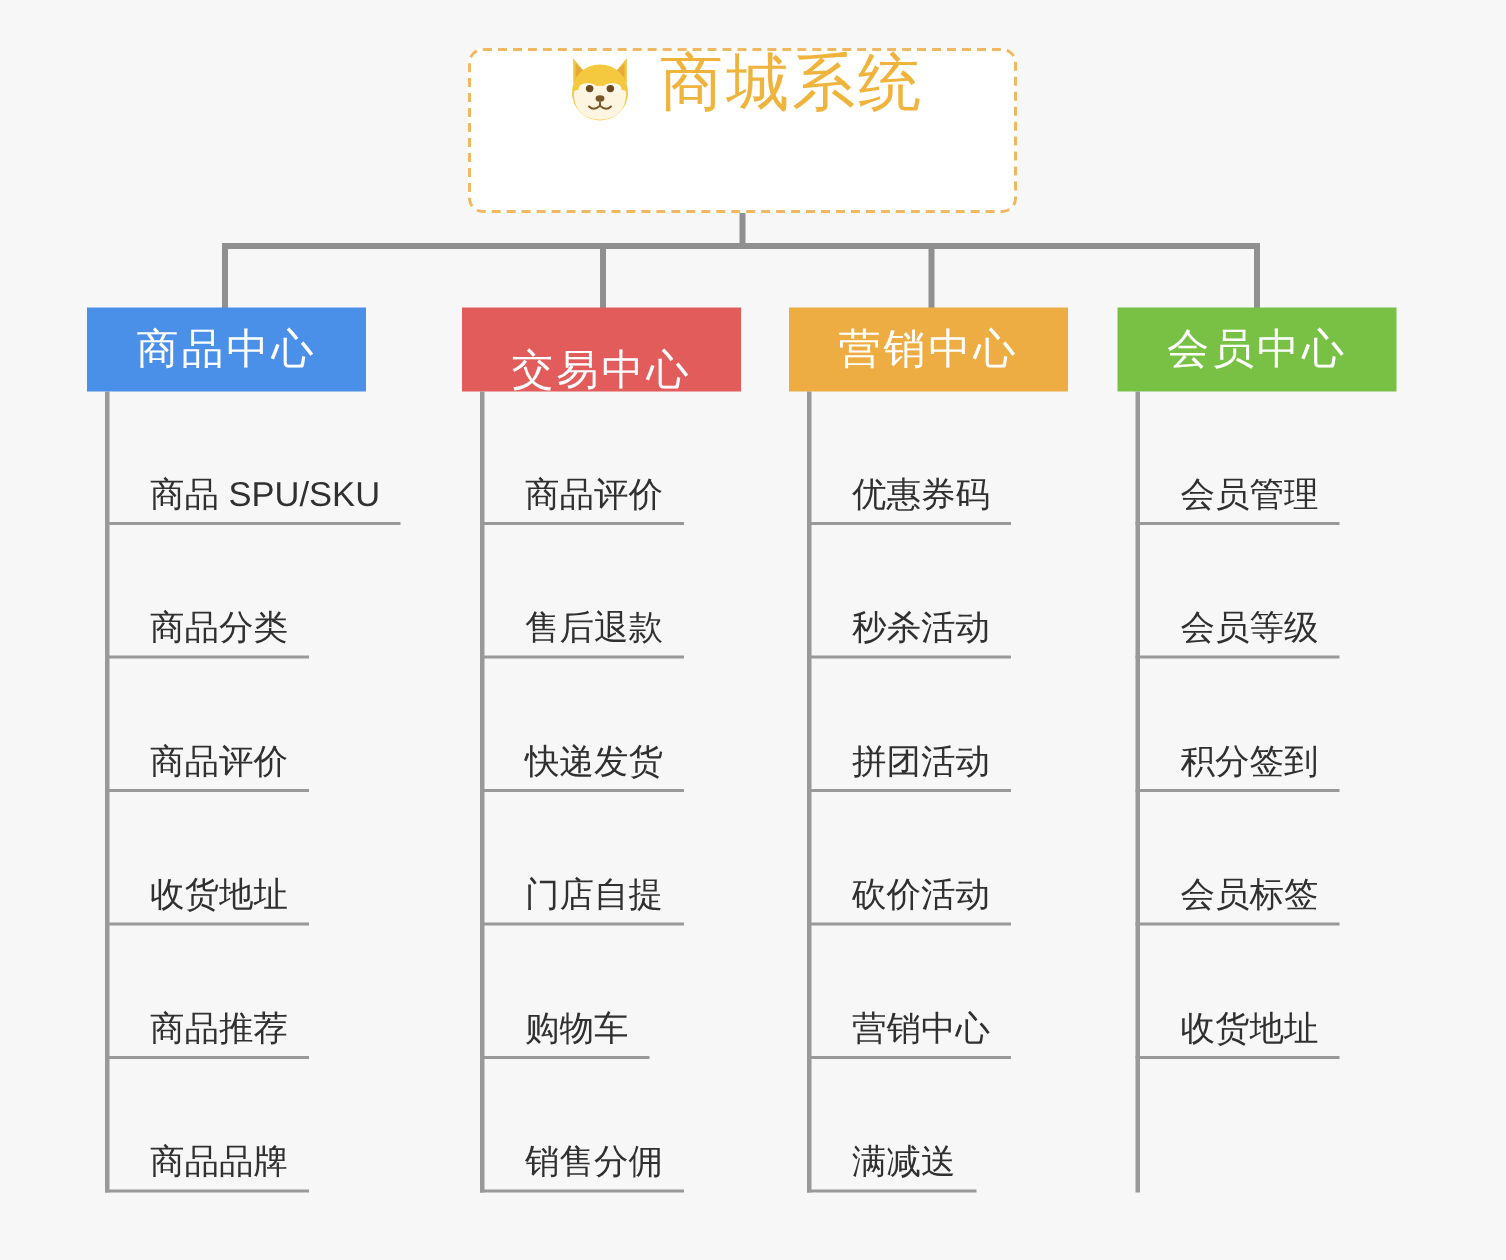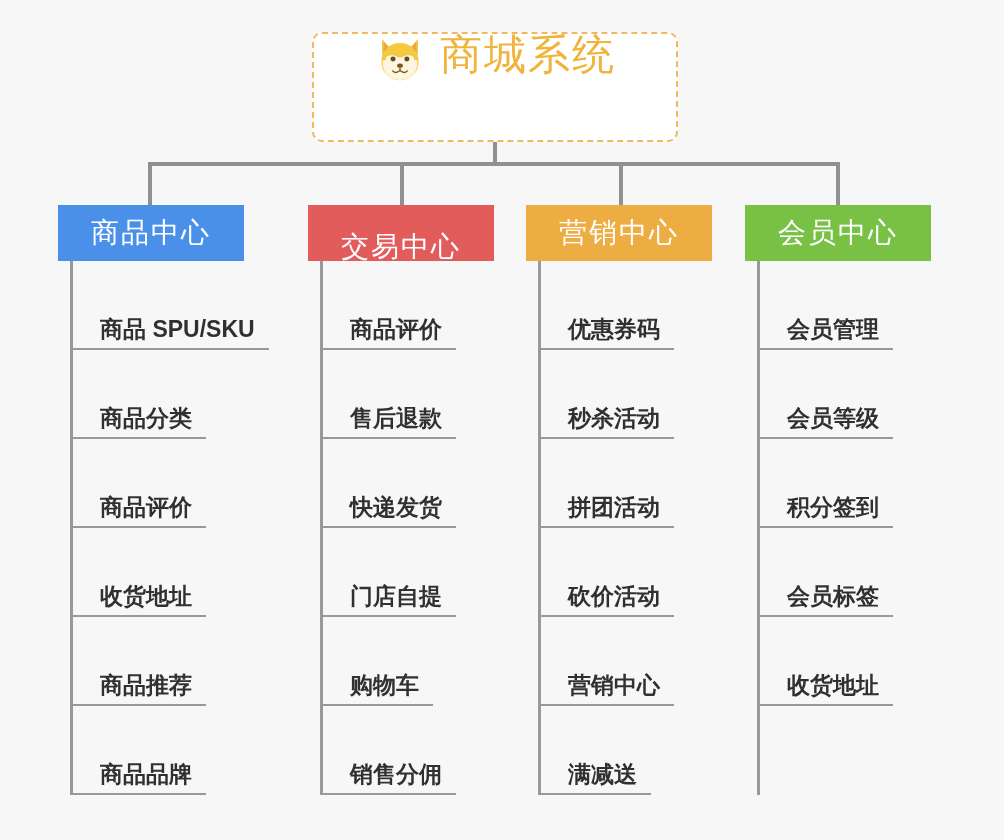--- a/index.html
+++ b/index.html
@@ -104,21 +104,20 @@
   .leaf-inner {
     display: inline-block;
     padding: 0 14px 6px 30px;
     border-bottom: 2px solid #999999;
   }
   .leaf-label {
     font-size: 23px;
     color: #303030;
     line-height: 1.15;
     white-space: nowrap;
-    font-weight: bold;
   }
 </style>
 </head>
 <body>
 
 <div id="canvas">
 
   <div class="root-node">
     <svg class="root-icon" viewBox="0 0 64 64" aria-hidden="true">
       <path d="M10 6 L10 26 L22 20 Z" fill="#f2c53d"></path>

